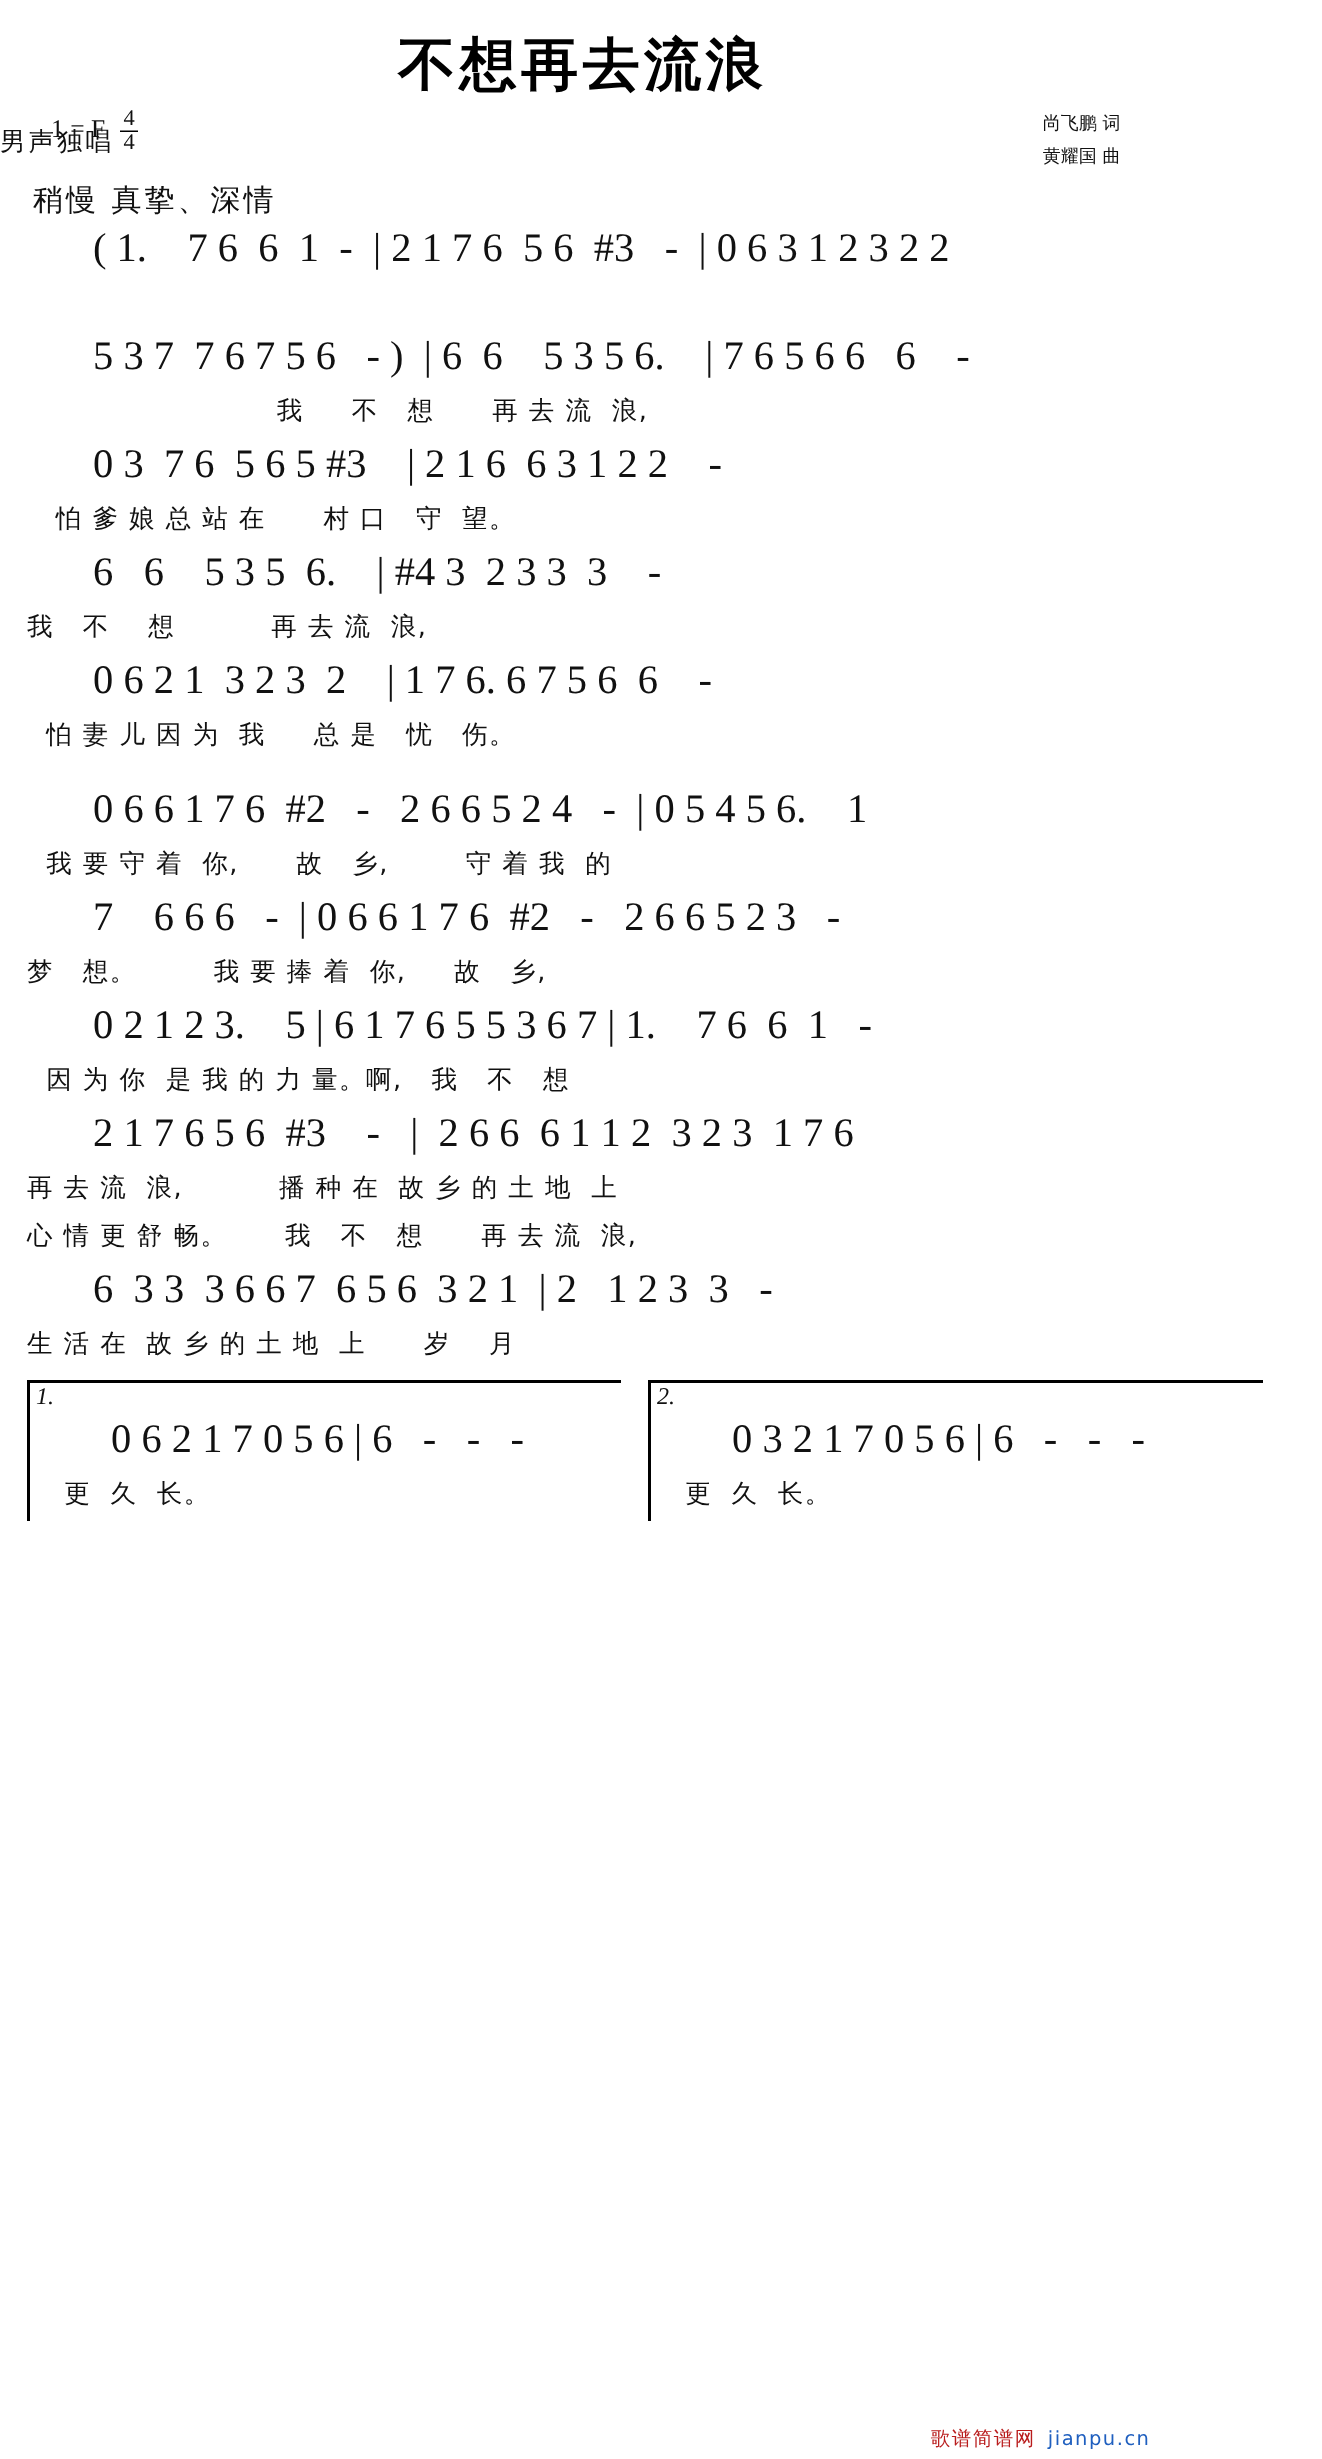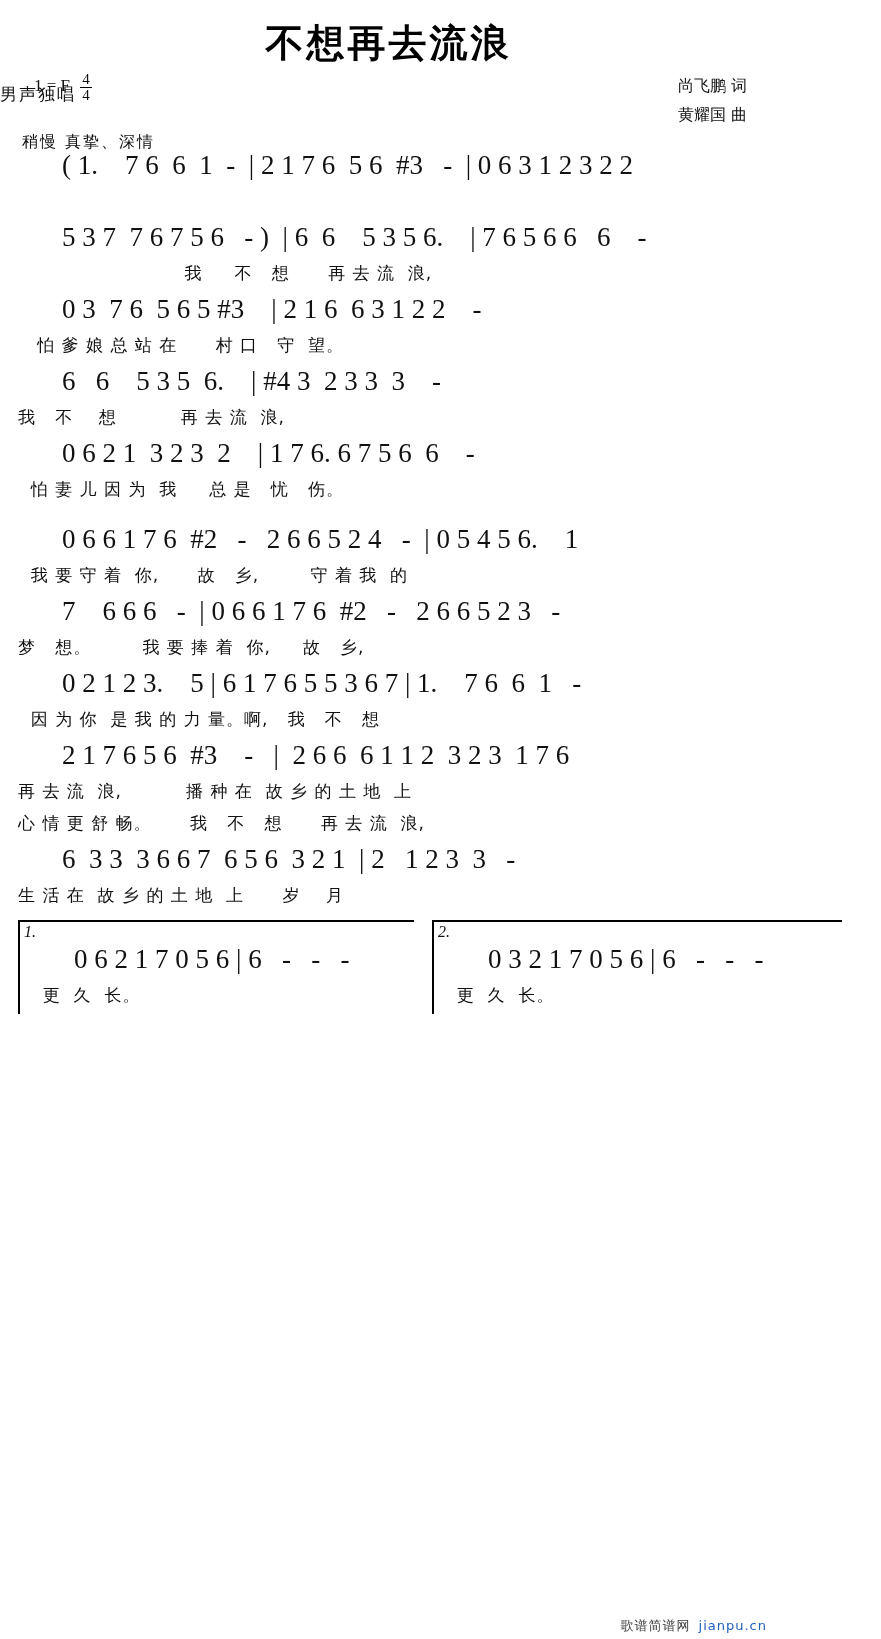--- a/index.html
+++ b/index.html
@@ -27,21 +27,21 @@
   .subtitle{
     text-align:left;
     font-size:17px;
     letter-spacing:2px;
     margin-top:14px;
     font-family:"DejaVu Sans", sans-serif;
   }
   .credits{
     position:absolute;
     right:30px;top:72px;
-    font-size:16px;
+    font-size:12px;
     line-height:1.8;
     font-family:"DejaVu Sans", sans-serif;
     text-align:right;
   }
   .keysig{
     position:absolute;
     left:34px;top:72px;
     font-size:17px;
     font-family:"Liberation Serif", serif;
   }
@@ -50,22 +50,22 @@
     vertical-align:middle;
     text-align:center;
     line-height:1;
     font-size:15px;
     margin-left:6px;
   }
   .keysig .frac .num{display:block;border-bottom:1.6px solid #000;padding:0 2px;}
   .keysig .frac .den{display:block;padding:0 2px;}
   .tempo{
     position:absolute;
-    left:22px;top:132px;
-    font-size:16px;
+    left:22px;top:120px;
+    font-size:20px;
     letter-spacing:2px;
     font-family:"DejaVu Sans", sans-serif;
   }
 
   
   .music{
     position:absolute;
     left:0;top:150px;
     width:881px;
   }
@@ -118,21 +118,21 @@
     position:absolute;
     left:6px;top:3px;
   }
   .volta .vbody{padding:24px 6px 2px 12px;}
 
   .watermark{
     position:absolute;
     right:8px;bottom:4px;
     font-size:13px;
     font-family:"DejaVu Sans", sans-serif;
-    color:#404040;
+    color:#b91c1c;
     letter-spacing:1px;
   }
   .wm-blue{color:#1f5fbf;}
   .wm-box{
     position:absolute;right:6px;bottom:2px;
     padding:2px 4px;
   }
 </style>
 </head>
 <body>

